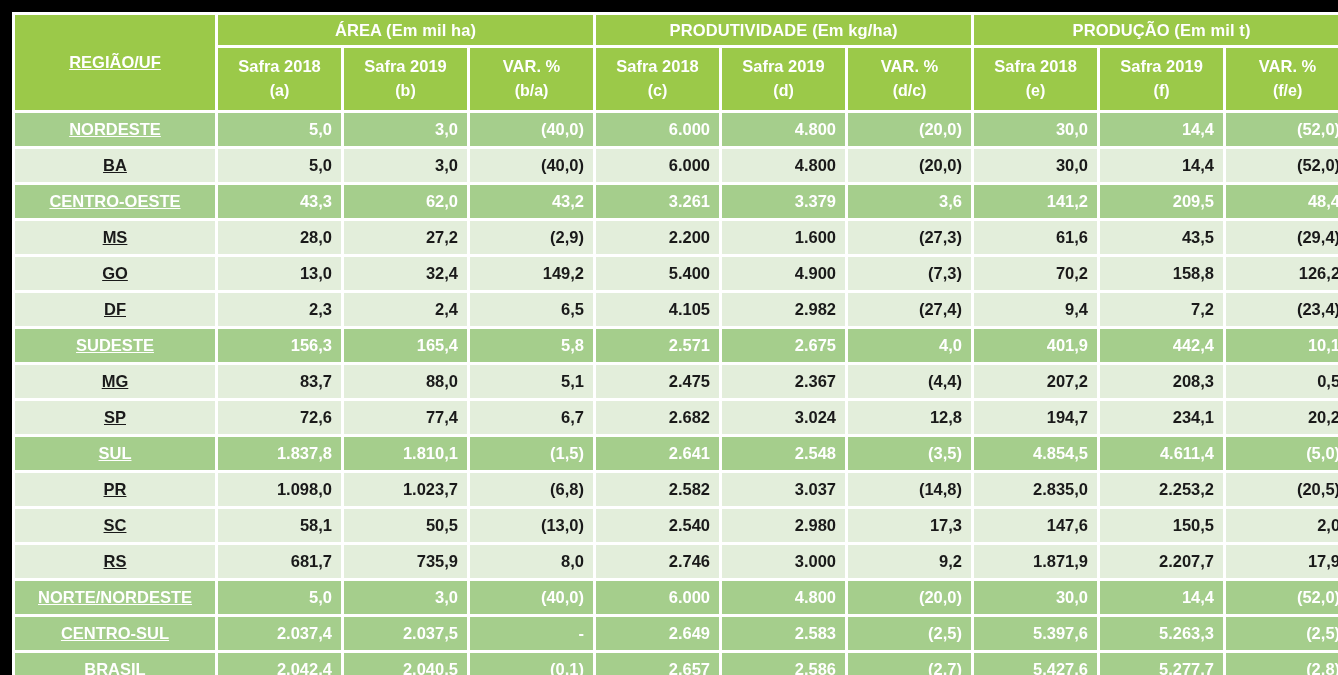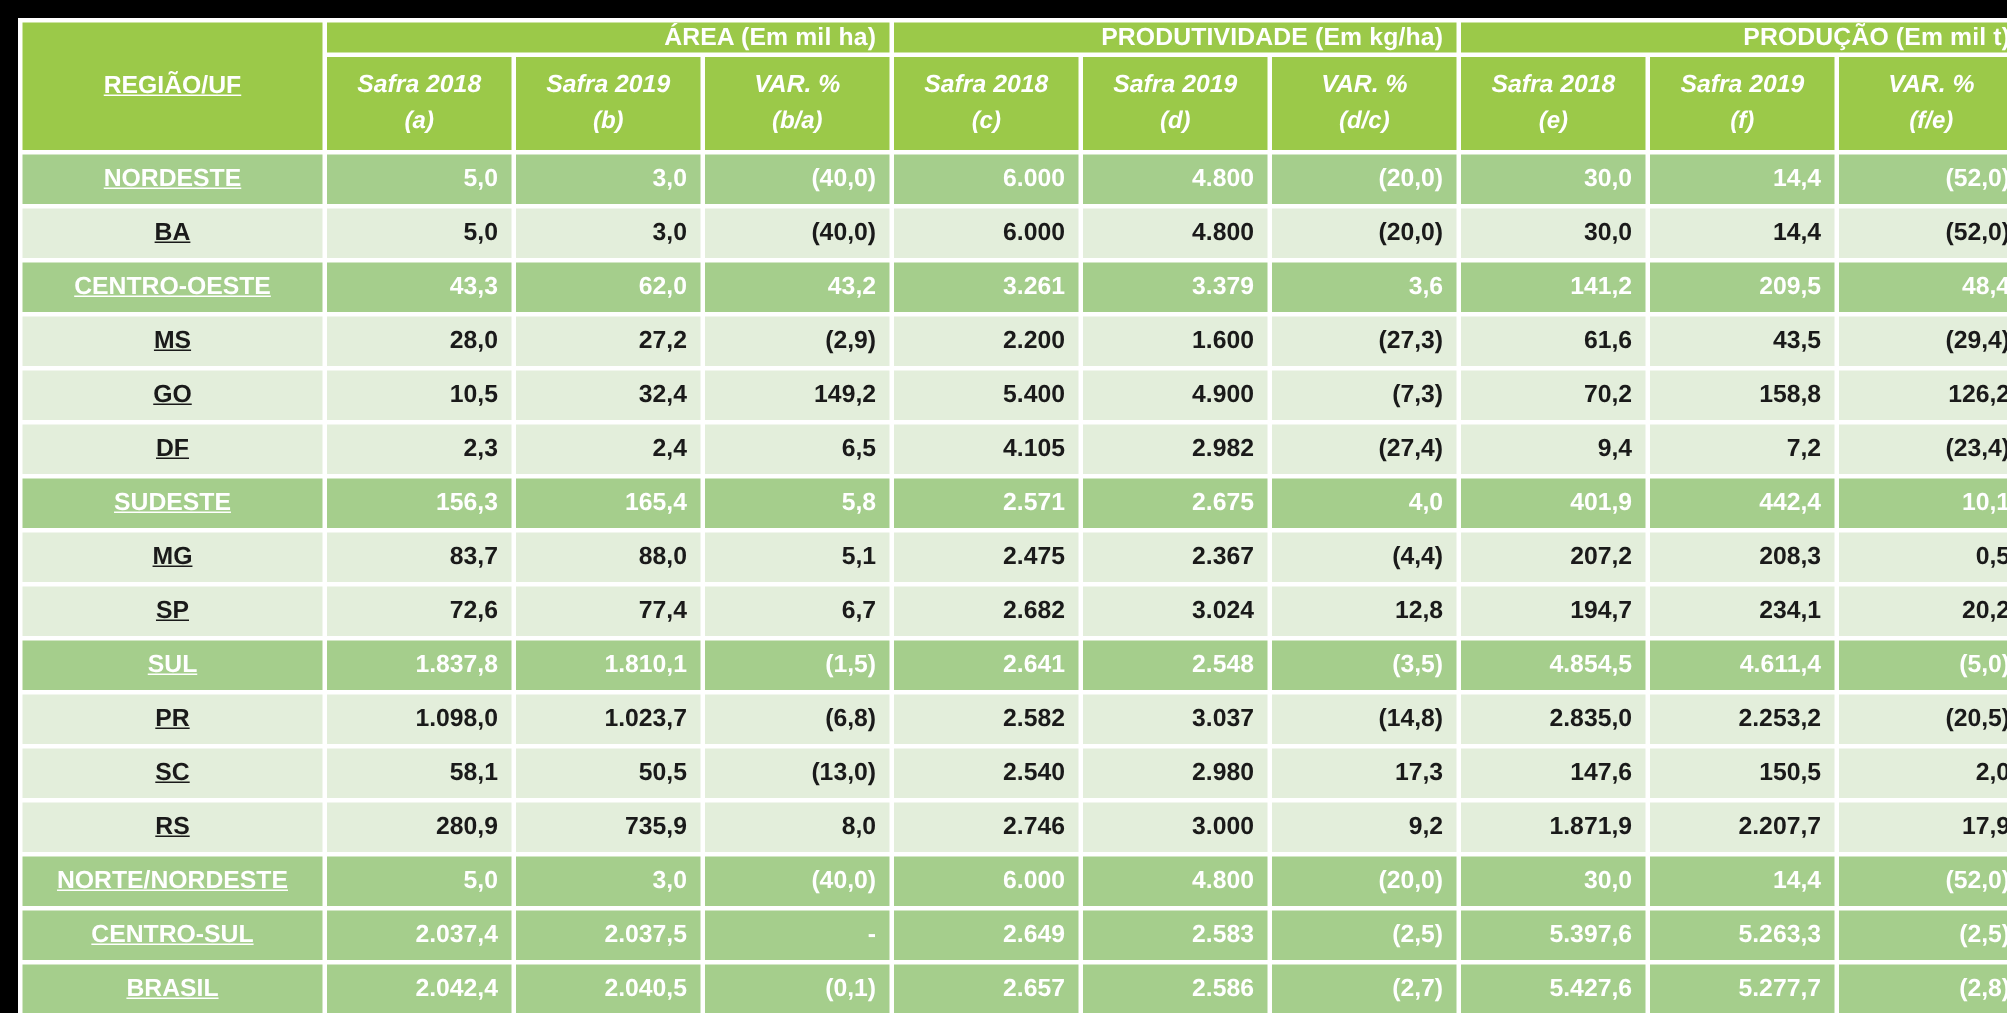--- a/index.html
+++ b/index.html
@@ -41,33 +41,32 @@
     font-weight: bold;
     vertical-align: middle;
     overflow: hidden;
     white-space: nowrap;
   }
 
   
   th.grp-head {
     background: #9BC949;
     color: #ffffff;
-    text-align: right;
+    text-align: center;
     font-size: 17.5px;
-    height: 20px;
+    height: 30px;
     letter-spacing: 0.1px;
   }
   th.sub-head {
     background: #9BC949;
     color: #ffffff;
     text-align: center;
     font-size: 16px;
     height: 62px;
     line-height: 1.55;
-    font-style: italic;
   }
   th.corner-head {
     background: #9BC949;
     color: #ffffff;
     text-align: center;
     font-size: 17px;
     vertical-align: middle;
     text-decoration: underline;
   }
   th.sub-head .sub-letter {
@@ -180,21 +179,21 @@
           <td class="num-cell">(2,9)</td>
           <td class="num-cell">2.200</td>
           <td class="num-cell">1.600</td>
           <td class="num-cell">(27,3)</td>
           <td class="num-cell">61,6</td>
           <td class="num-cell">43,5</td>
           <td class="num-cell">(29,4)</td>
         </tr>
         <tr class="state-row">
           <td class="label-cell">GO</td>
-          <td class="num-cell">10,5</td>
+          <td class="num-cell">13,0</td>
           <td class="num-cell">32,4</td>
           <td class="num-cell">149,2</td>
           <td class="num-cell">5.400</td>
           <td class="num-cell">4.900</td>
           <td class="num-cell">(7,3)</td>
           <td class="num-cell">70,2</td>
           <td class="num-cell">158,8</td>
           <td class="num-cell">126,2</td>
         </tr>
         <tr class="state-row">
@@ -276,21 +275,21 @@
           <td class="num-cell">(13,0)</td>
           <td class="num-cell">2.540</td>
           <td class="num-cell">2.980</td>
           <td class="num-cell">17,3</td>
           <td class="num-cell">147,6</td>
           <td class="num-cell">150,5</td>
           <td class="num-cell">2,0</td>
         </tr>
         <tr class="state-row">
           <td class="label-cell">RS</td>
-          <td class="num-cell">280,9</td>
+          <td class="num-cell">681,7</td>
           <td class="num-cell">735,9</td>
           <td class="num-cell">8,0</td>
           <td class="num-cell">2.746</td>
           <td class="num-cell">3.000</td>
           <td class="num-cell">9,2</td>
           <td class="num-cell">1.871,9</td>
           <td class="num-cell">2.207,7</td>
           <td class="num-cell">17,9</td>
         </tr>
         <tr class="region-row">

